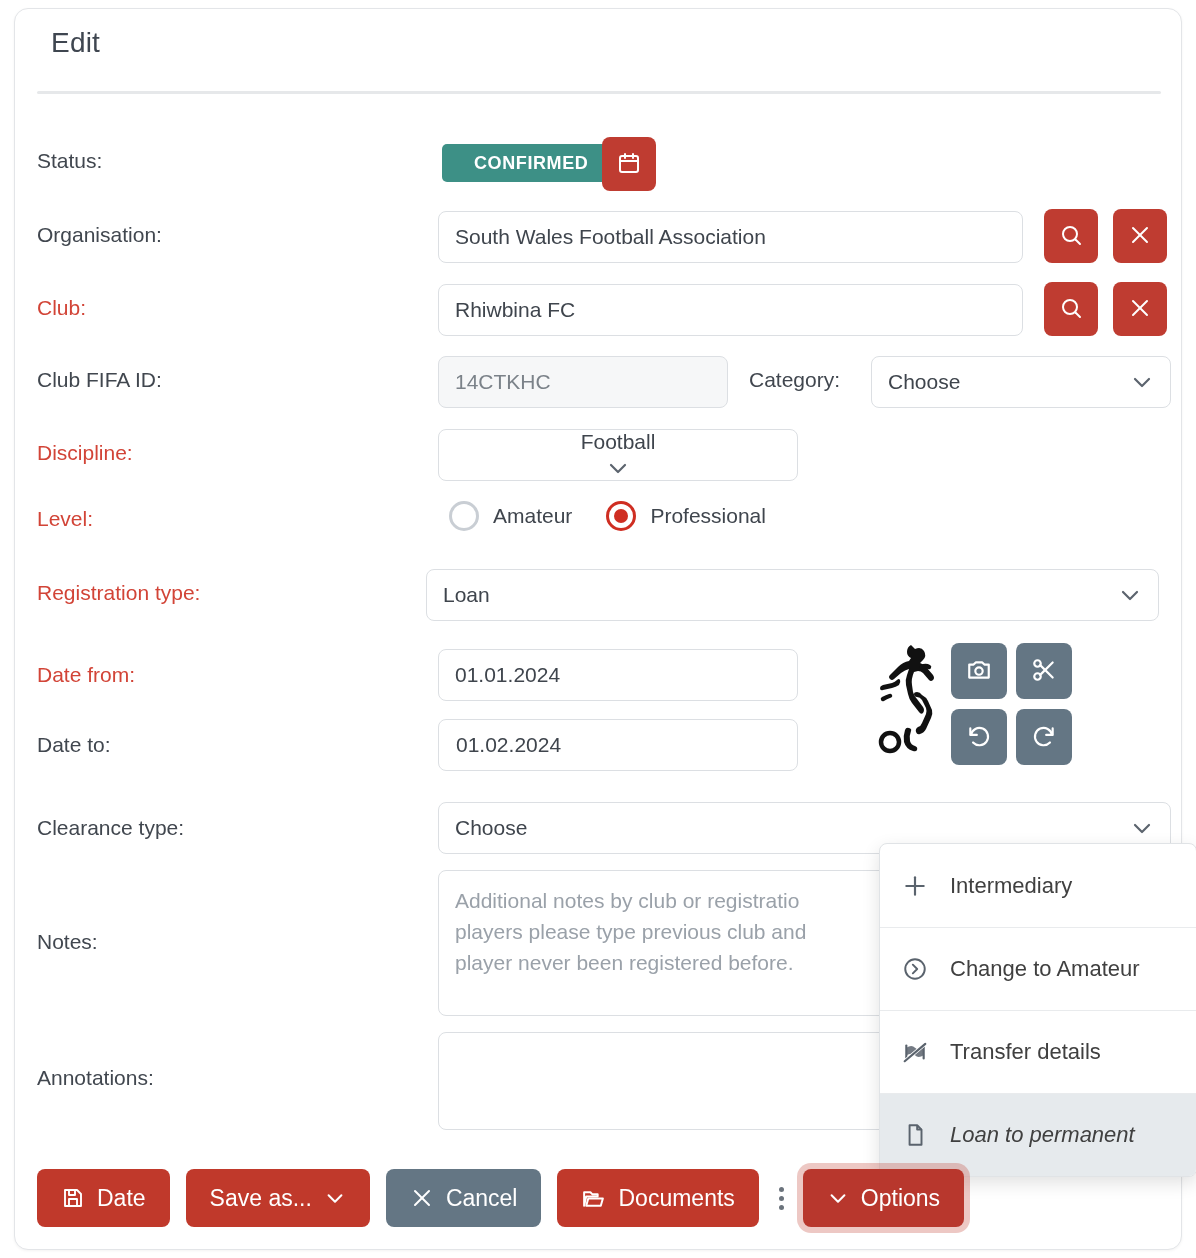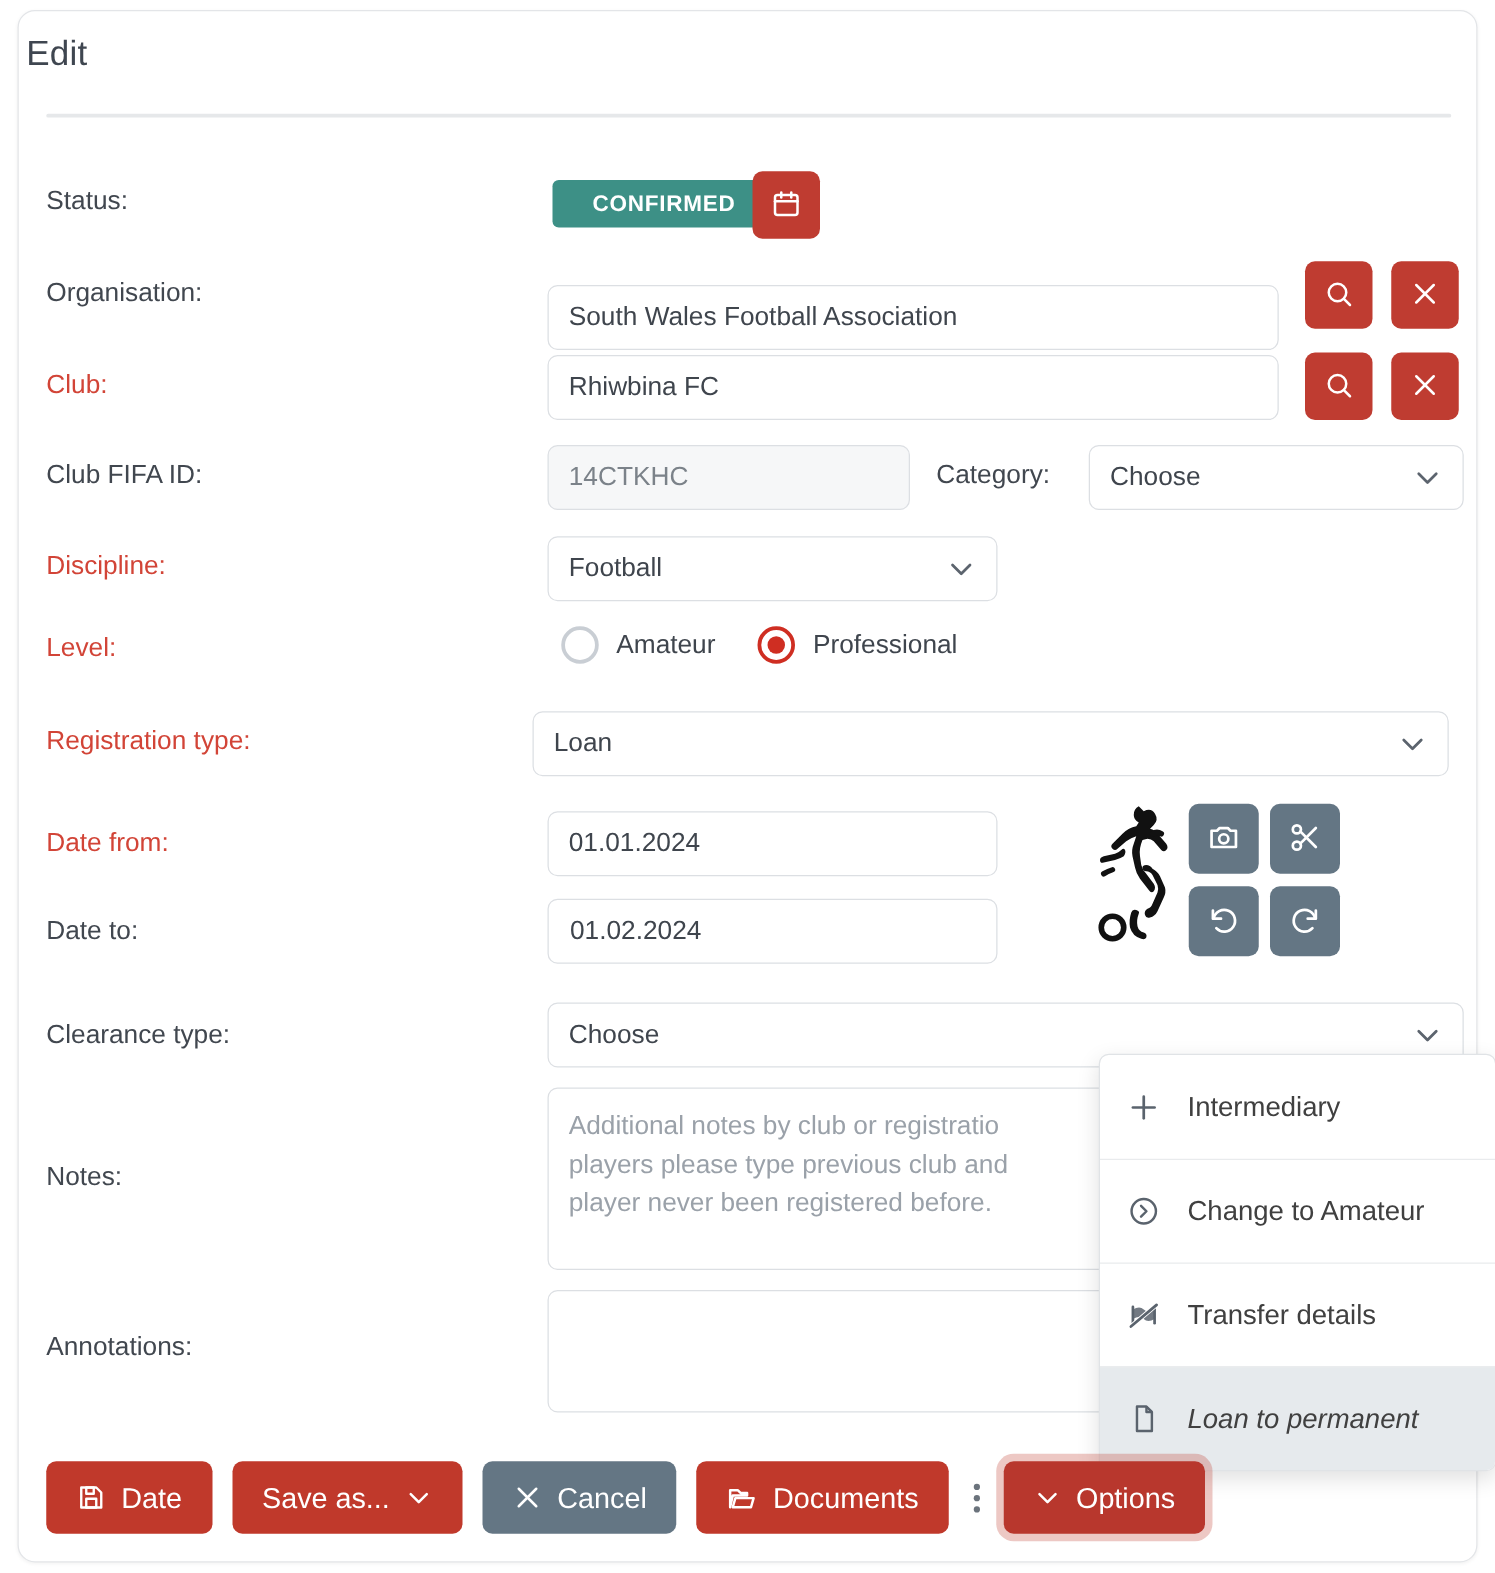--- a/index.html
+++ b/index.html
@@ -15,21 +15,21 @@
     left: 14px; top: 8px;
     width: 1168px; height: 1242px;
     background: #ffffff;
     border: 1px solid #e3e5e8;
     border-radius: 14px;
     box-shadow: 0 1px 3px rgba(0,0,0,.05);
   }
 
   .card-title {
     position: absolute;
-    left: 6px; top: 18px;
+    left: 36px; top: 18px;
     font-size: 28px;
     color: #3f4650;
     letter-spacing: .2px;
   }
   .title-divider {
     position: absolute;
     left: 22px; top: 82px;
     width: 1124px; height: 3px;
     background: #e6e8ea;
     border-radius: 2px;
@@ -241,21 +241,21 @@
             <line x1="3" y1="10" x2="21" y2="10"></line>
             <line x1="8" y1="3" x2="8" y2="7"></line>
             <line x1="16" y1="3" x2="16" y2="7"></line>
           </svg>
         </span>
       </button>
     </div>
 
     <div class="row" style="top:104px; height:56px;">
       <div class="label" style="top:14px;">Organisation:</div>
-      <div class="field" style="left:423px; top:19px; width:585px;">South Wales Football Association</div>
+      <div class="field" style="left:423px; top:2px; width:585px;">South Wales Football Association</div>
       <button class="sqbtn" style="left:1029px; top:0px;">
         <span>
           <svg width="24" height="24" viewBox="0 0 24 24" fill="none" stroke="#fff" stroke-width="2" stroke-linecap="round">
             <circle cx="11" cy="11" r="7"></circle>
               <line x1="16.5" y1="16.5" x2="21" y2="21"></line>
           </svg>
         </span>
       </button>
       <button class="sqbtn" style="left:1098px; top:0px;">
         <span>
@@ -297,21 +297,21 @@
         <span class="chev">
           <svg width="24" height="24" viewBox="0 0 24 24" fill="none" stroke="#5c646e" stroke-width="2.2" stroke-linecap="round" stroke-linejoin="round">
               <polyline points="5,9 12,16 19,9"></polyline>
             </svg>
         </span>
       </div>
     </div>
 
     <div class="row" style="top:322px; height:56px;">
       <div class="label req" style="top:14px;">Discipline:</div>
-      <div class="select" style="left:423px; top:2px; width:360px;">
+      <div class="select" style="left:423px; top:2px; width:360px;flex-direction:column;">
         <span>Football</span>
         <span class="chev">
           <svg width="24" height="24" viewBox="0 0 24 24" fill="none" stroke="#5c646e" stroke-width="2.2" stroke-linecap="round" stroke-linejoin="round">
               <polyline points="5,9 12,16 19,9"></polyline>
             </svg>
         </span>
       </div>
     </div>
 
     <div class="row" style="top:394px; height:48px;">

